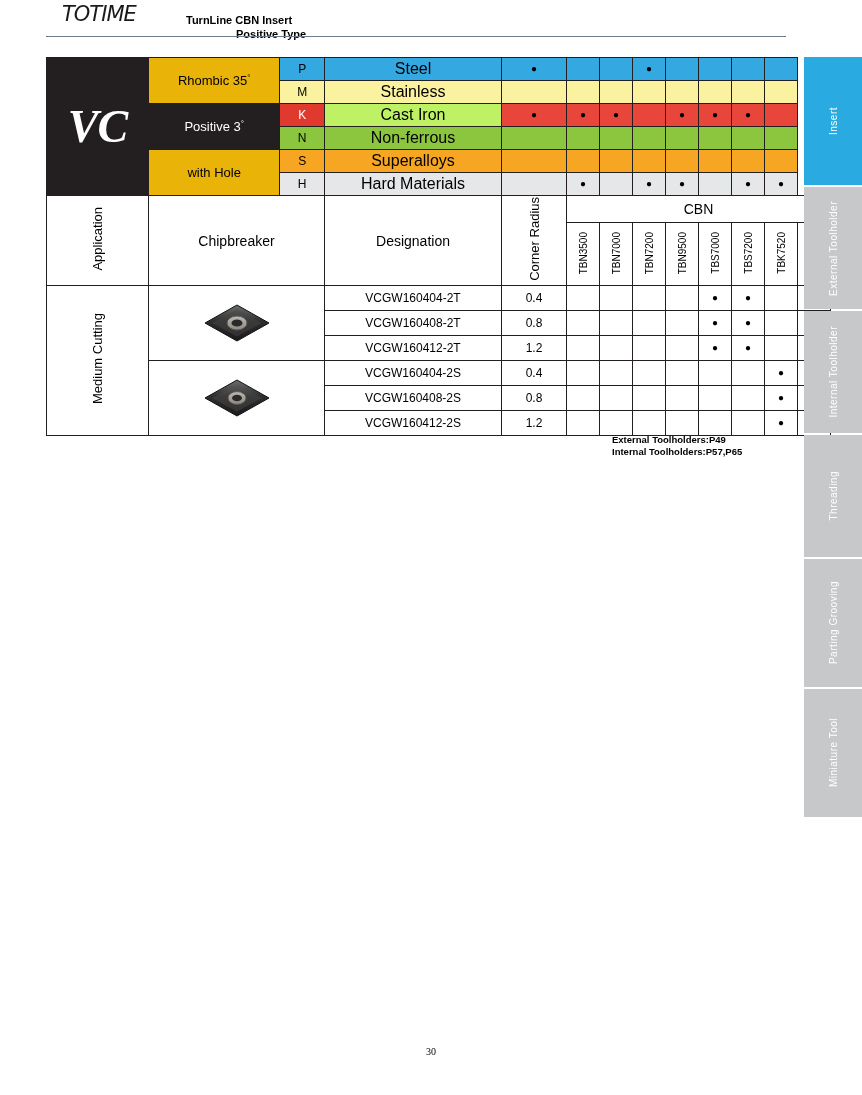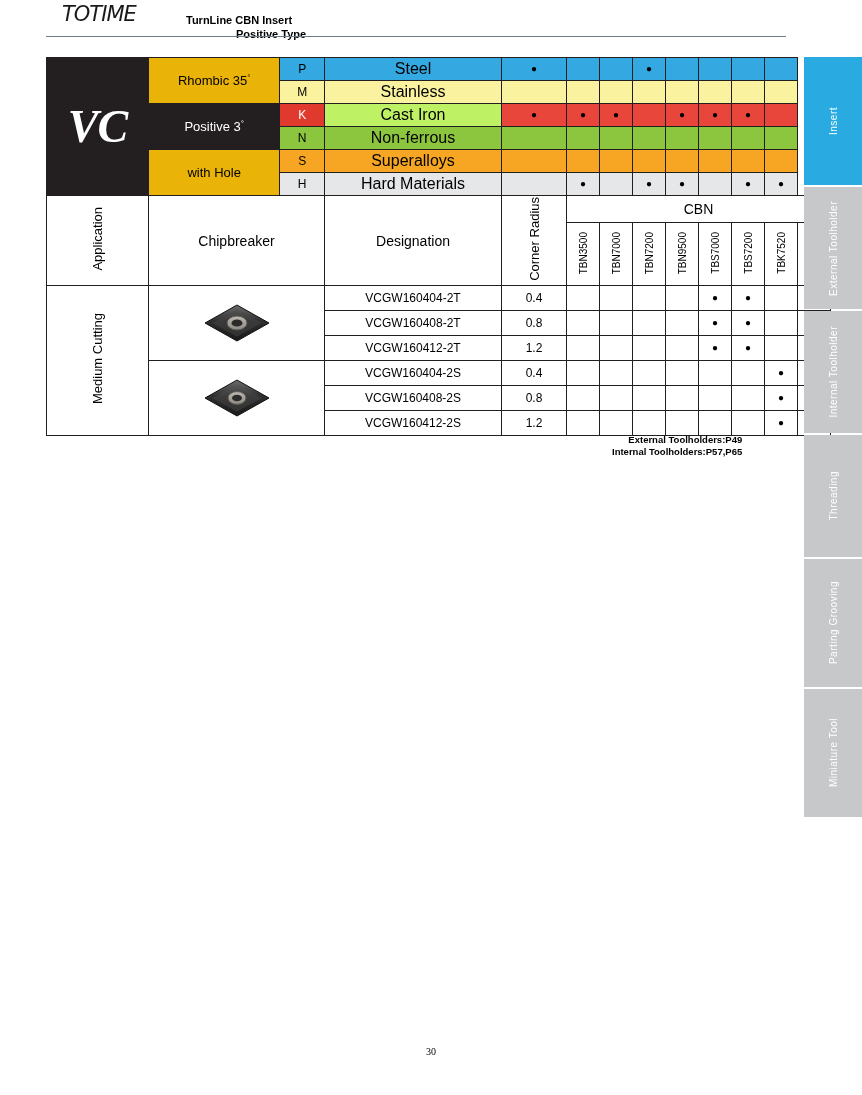--- a/index.html
+++ b/index.html
@@ -208,21 +208,21 @@
   .insert-shape svg { display: block; }
 
   
   .footnotes {
     position: absolute;
     left: 612px;
     top: 434px;
     font-size: 9.5px;
     line-height: 12px;
     font-weight: bold;
-    text-align: right;
+    text-align: left;
   }
 
   
   .side-tabs {
     position: absolute;
     right: 0;
     top: 57px;
     width: 58px;
   }
   .side-tab {

